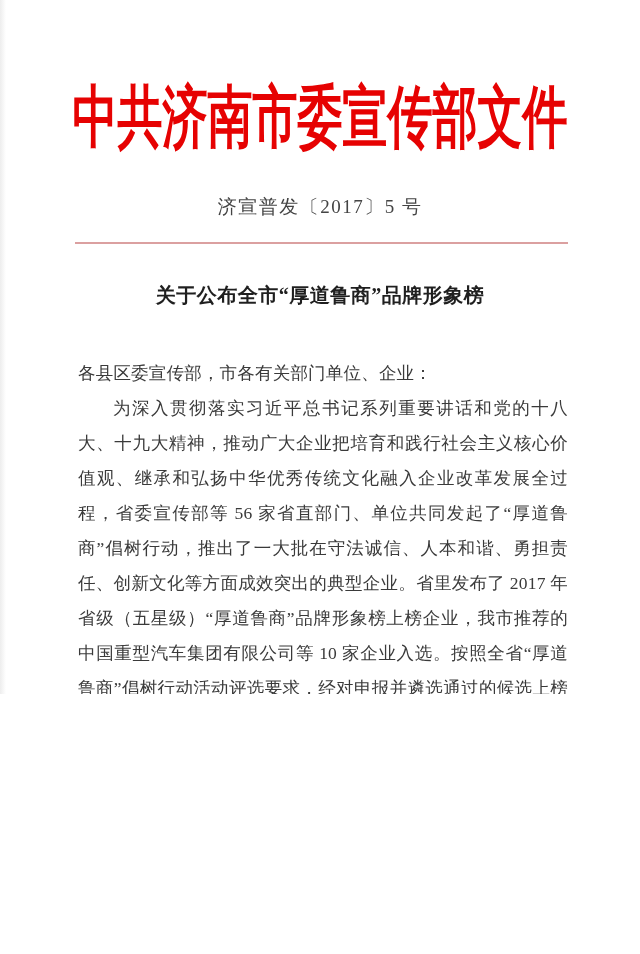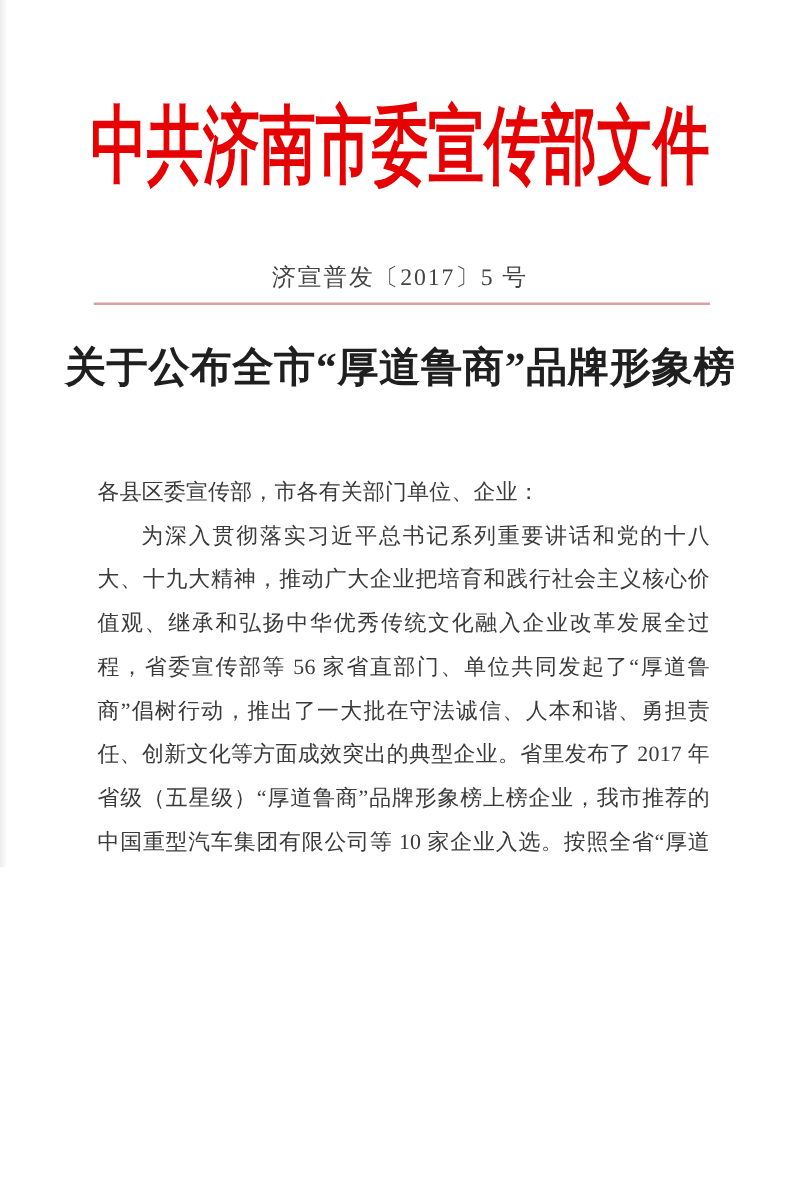--- a/index.html
+++ b/index.html
@@ -32,21 +32,21 @@
     font-size: 45px;
     font-weight: bold;
     color: #e60202;
     letter-spacing: 0px;
     transform: scaleY(1.5);
     transform-origin: 50% 0;
     white-space: nowrap;
   }
   .doc-number {
     position: absolute;
-    top: 209px;
+    top: 194px;
     left: 0;
     right: 0;
     text-align: center;
     font-size: 19px;
     letter-spacing: 1.5px;
     color: #444444;
   }
   .red-divider {
     position: absolute;
     top: 242px;
@@ -54,29 +54,29 @@
     right: 72px;
     height: 2px;
     background: #dba0a0;
   }
   .doc-title {
     position: absolute;
     top: 276px;
     left: 0;
     right: 0;
     text-align: center;
-    font-size: 33px;
+    font-size: 20px;
     font-weight: bold;
     color: #1f1f1f;
     line-height: 39px;
     letter-spacing: 0.5px;
   }
   .doc-body {
     position: absolute;
-    top: 376px;
+    top: 356px;
     left: 78px;
     width: 490px;
     font-size: 17.5px;
     line-height: 35px;
     letter-spacing: 0.2px;
     color: #3a3a3a;
   }
   .salutation {
     text-align: left;
   }

